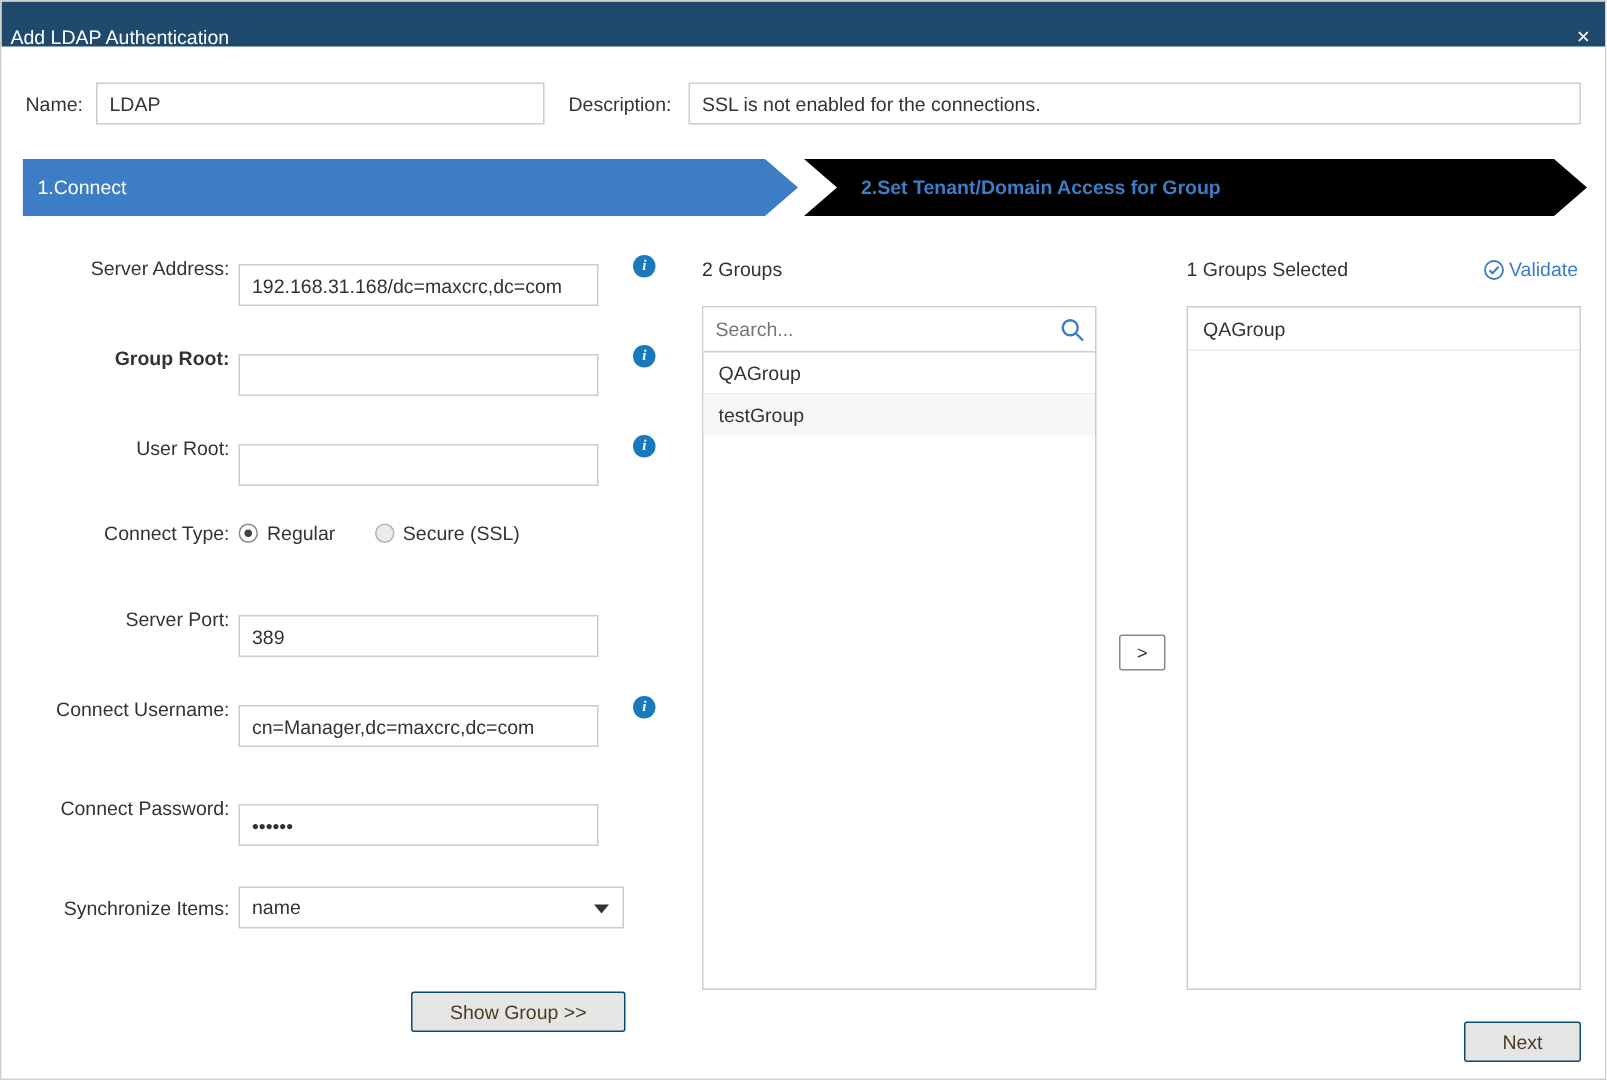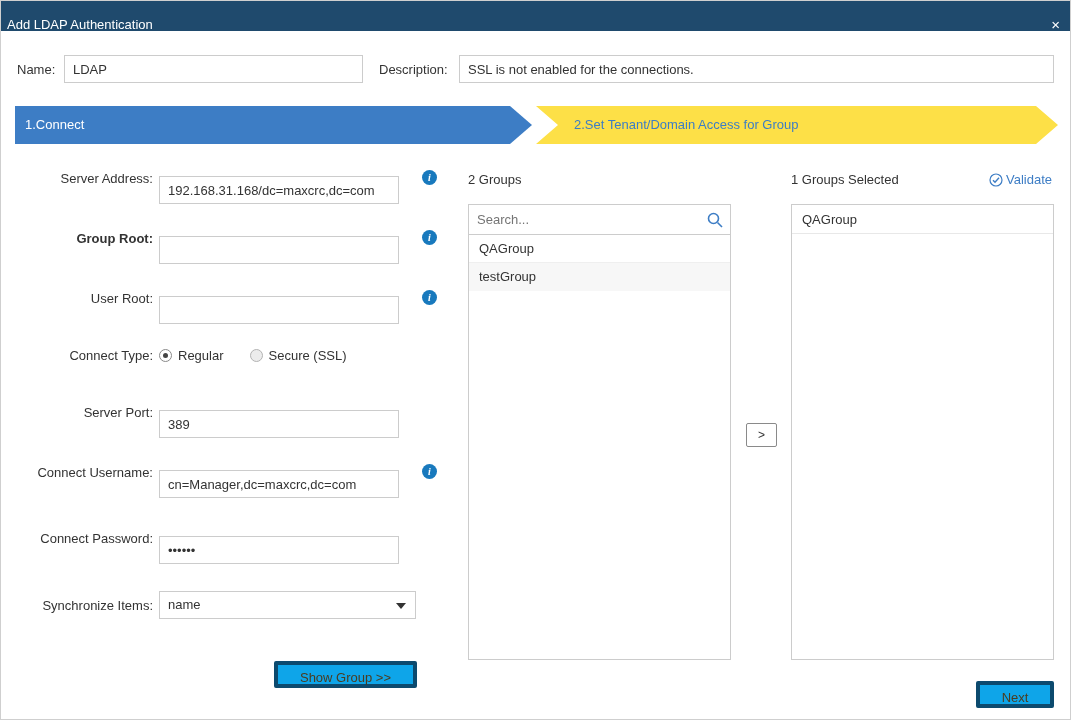--- a/index.html
+++ b/index.html
@@ -26,22 +26,23 @@
   #name-input   { left:63px;  top:54px; width:299px; height:28px; }
   #desc-input   { left:458px; top:54px; width:595px; height:28px; }
   
   .steps { position:absolute; left:14px; top:105px; width:1043px; height:38px; }
   .step { position:absolute; top:0; height:38px; line-height:38px; font-size:13px; cursor:pointer; white-space:nowrap; }
   .step1 {
     left:0; width:517px; background:#3d7dc5; color:#fff; padding-left:10px;
     clip-path:polygon(0 0, calc(100% - 22px) 0, 100% 50%, calc(100% - 22px) 100%, 0 100%);
   }
   .step2 {
-    left:521px; width:522px; background:#fde047; color:#3d7dc5; padding-left:38px;
+    left:521px; width:522px; background:#000000; color:#3d7dc5; padding-left:38px;
     clip-path:polygon(0 0, calc(100% - 22px) 0, 100% 50%, calc(100% - 22px) 100%, 0 100%, 22px 50%);
+    font-weight:bold;
   }
   
   .flabel { position:absolute; left:0; width:152px; text-align:right; font-size:13px; color:#333; }
   .fin { left:158px; width:240px; height:28px;margin-top:12px; }
   .info {
     position:absolute; left:421px; width:15px; height:15px; border-radius:50%;
     background:#1879bd; color:#fff; font-size:10px; font-weight:bold; font-style:italic;
     text-align:center; line-height:15px; cursor:pointer; font-family:"Liberation Serif", serif;
   }
   .radio-row { position:absolute; left:158px; top:347px; display:flex; align-items:center; gap:6px; font-size:13px; color:#333; }
@@ -55,21 +56,21 @@
   .select {
     position:absolute; left:158px; top:590px; width:257px; height:28px;
     border:1px solid #ccc; font-size:13px; color:#333; line-height:26px;
     padding:0 8px; cursor:pointer; background:#fff;
   }
   .select .caret {
     position:absolute; right:9px; top:11px; width:0; height:0;
     border-left:5px solid transparent; border-right:5px solid transparent; border-top:6px solid #333;
   }
   .btn-orange {
-    position:absolute; background:#0ea5e9; border:4px solid #0c4a6e; border-radius:2px;
+    position:absolute; background:#e5e5e5; border:1px solid #0c4a6e; border-radius:2px;
     font-size:13px; color:#4a3c20; text-align:center; cursor:pointer;
     font-family:"Liberation Sans", sans-serif;
   }
   #show-group-btn { left:273px; top:660px; width:143px; height:27px; line-height:25px; }
   #next-btn { left:975px; top:680px; width:78px; height:27px; line-height:25px; }
   
   .panel-header { position:absolute; font-size:13px; color:#333; }
   .panel { position:absolute; top:203px; width:263px; height:456px; border:1px solid #ccc; background:#fff; }
   #groups-panel { left:467px; }
   #selected-panel { left:790px; }

